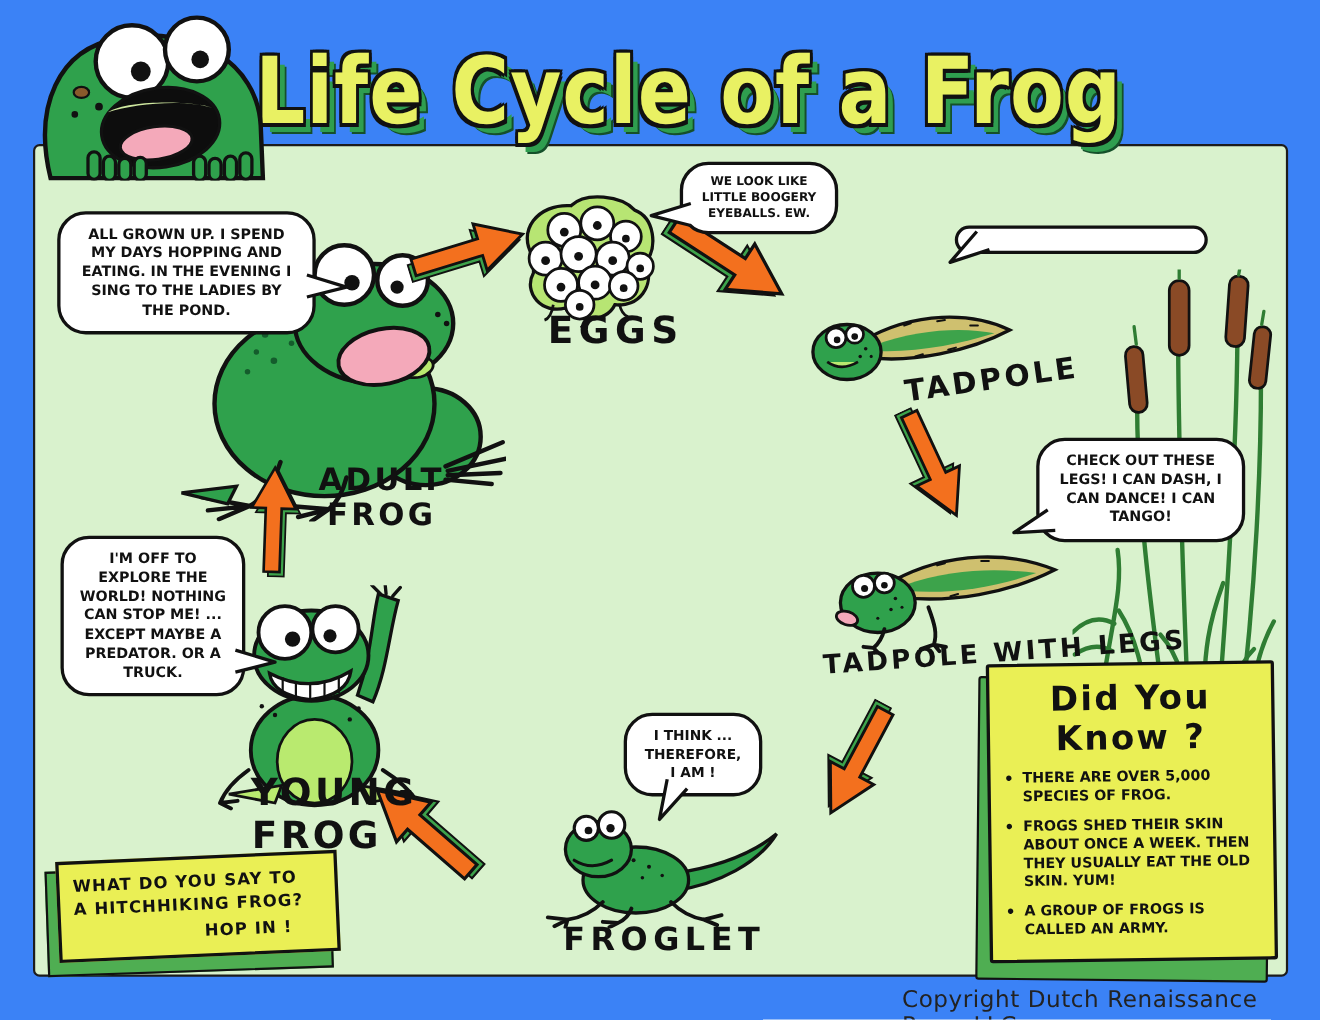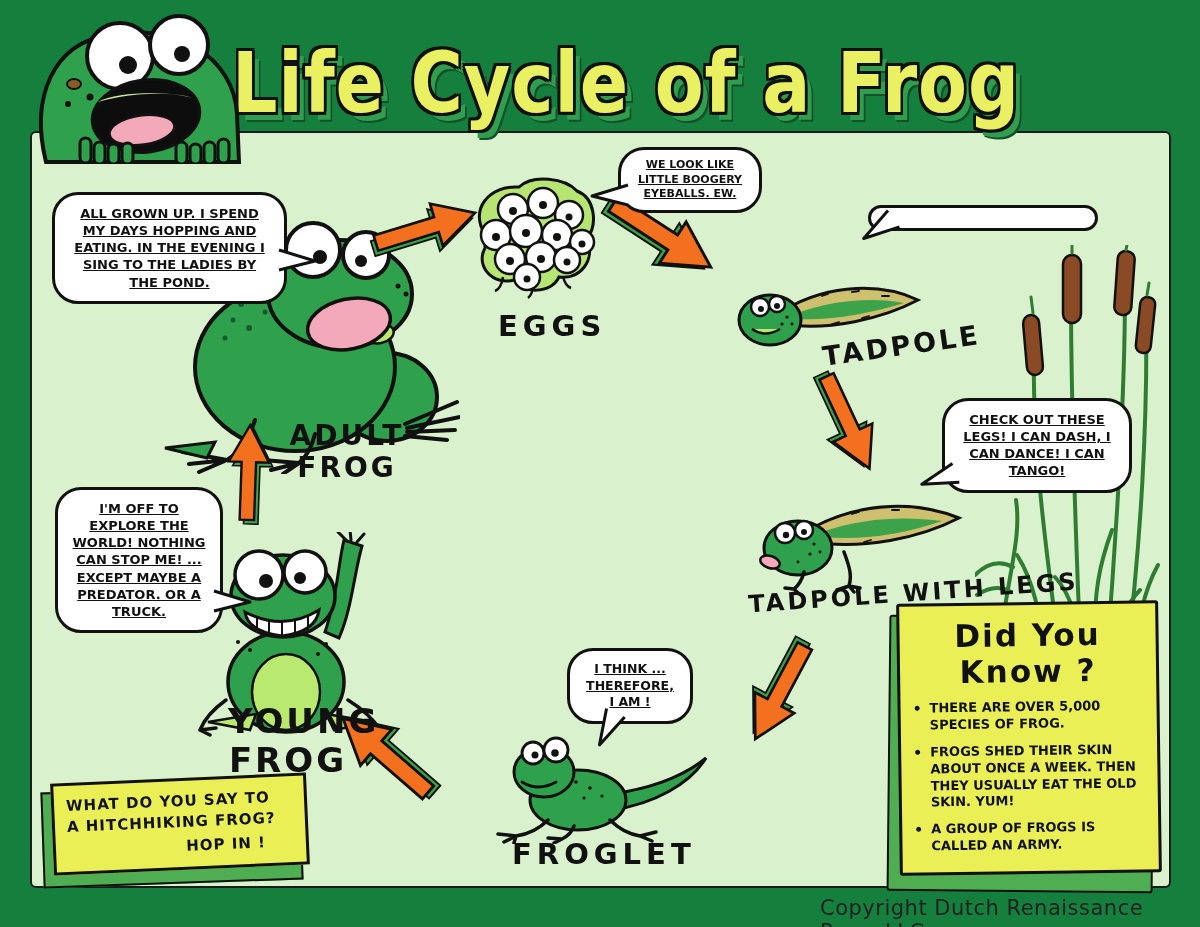--- a/index.html
+++ b/index.html
@@ -1,22 +1,22 @@
 <!DOCTYPE html>
 <html><head>
 <meta charset="utf-8">
 <style>
   html,body{margin:0;padding:0;background:#ffffff;}
   body{width:1200px;height:927px;font-family:"DejaVu Sans", sans-serif;}
-  .canvas{position:relative;width:1200px;height:927px;overflow:hidden;background:#15803d;}
+  .canvas{position:relative;width:1200px;height:927px;overflow:hidden;background:#3b82f6;}
   .panel{position:absolute;left:30px;top:131px;width:1137px;height:753px;background:#d9f2cd;border:2px solid #1c1c1c;border-radius:6px;}
   .title{position:absolute;left:232px;top:34px;font-size:84px;font-weight:800;color:#e9f163;white-space:nowrap;letter-spacing:1px;transform:scaleX(0.85);transform-origin:left top;
     text-shadow:-3px -3px 0 #111,3px -3px 0 #111,-3px 3px 0 #111,3px 3px 0 #111,-3px 0 0 #111,3px 0 0 #111,0 -3px 0 #111,0 3px 0 #111,8px 8px 0 #2f9e4f,10px 10px 0 #15502a;}
   .bubble{position:absolute;background:#fff;border:3px solid #111;border-radius:26px;padding:10px 12px;
-    font-size:13px;font-weight:600;line-height:1.32;color:#111;text-align:center;z-index:6;text-decoration:underline;}
+    font-size:13px;font-weight:600;line-height:1.32;color:#111;text-align:center;z-index:6;}
   .tail{position:absolute;z-index:7;}
   .stage-label{position:absolute;font-weight:700;color:#111;letter-spacing:3px;line-height:1.15;text-align:center;z-index:5;}
   .arrow{position:absolute;z-index:4;}
   .illus{position:absolute;z-index:3;}
   .dyk{position:absolute;left:898px;top:602px;width:262px;height:272px;z-index:5;}
   .dyk-shadow{position:absolute;left:-10px;top:14px;width:100%;height:100%;background:#4fae52;border:2px solid #111;border-radius:3px;transform:rotate(0.6deg);}
   .dyk-front{position:absolute;left:0;top:0;width:100%;height:100%;background:#eaef55;border:3px solid #111;border-radius:3px;transform:rotate(-0.8deg);box-sizing:border-box;padding:10px 12px;}
   .dyk-title{font-size:31px;font-weight:800;color:#111;text-align:center;letter-spacing:2px;margin:2px 0 10px 0;}
   .dyk-fact{display:flex;gap:8px;font-size:13px;font-weight:600;color:#111;line-height:1.3;margin-bottom:10px;}
   .dyk-bullet{font-size:14px;line-height:1.2;}
@@ -138,21 +138,21 @@
       <circle cx="33" cy="65" r="4"></circle>
         <circle cx="63" cy="61" r="4"></circle>
         <circle cx="94" cy="65" r="4"></circle>
         <circle cx="119" cy="72" r="3.5"></circle>
       <circle cx="47" cy="89" r="4"></circle>
         <circle cx="78" cy="87" r="4"></circle>
         <circle cx="104" cy="90" r="3.5"></circle>
         <circle cx="64" cy="107" r="3.5"></circle>
     </g>
   </svg>
-  <div class="stage-label" style="left:498px;top:282px;font-size:29px;letter-spacing:5px;margin-top:28px;">EGGS</div>
+  <div class="stage-label" style="left:498px;top:282px;font-size:34px;letter-spacing:5px;">EGGS</div>
 
   <svg class="illus" style="left:732px;top:272px;" width="190" height="82" viewBox="0 0 190 82">
     <path d="M52,38 C100,10 152,12 186,28 C152,46 96,60 50,52 Z" fill="#cfc06f" stroke="#111" stroke-width="3"></path>
     <path d="M62,42 C106,26 146,26 172,31 C140,41 100,49 63,47 Z" fill="#3da34b"></path>
     <g stroke="#111" stroke-width="1.8" stroke-linecap="round">
       <line x1="90" y1="24" x2="96" y2="22"></line>
         <line x1="120" y1="20" x2="127" y2="19"></line>
         <line x1="150" y1="24" x2="157" y2="24"></line>
       <line x1="100" y1="52" x2="107" y2="50"></line>
         <line x1="130" y1="46" x2="137" y2="44"></line>

